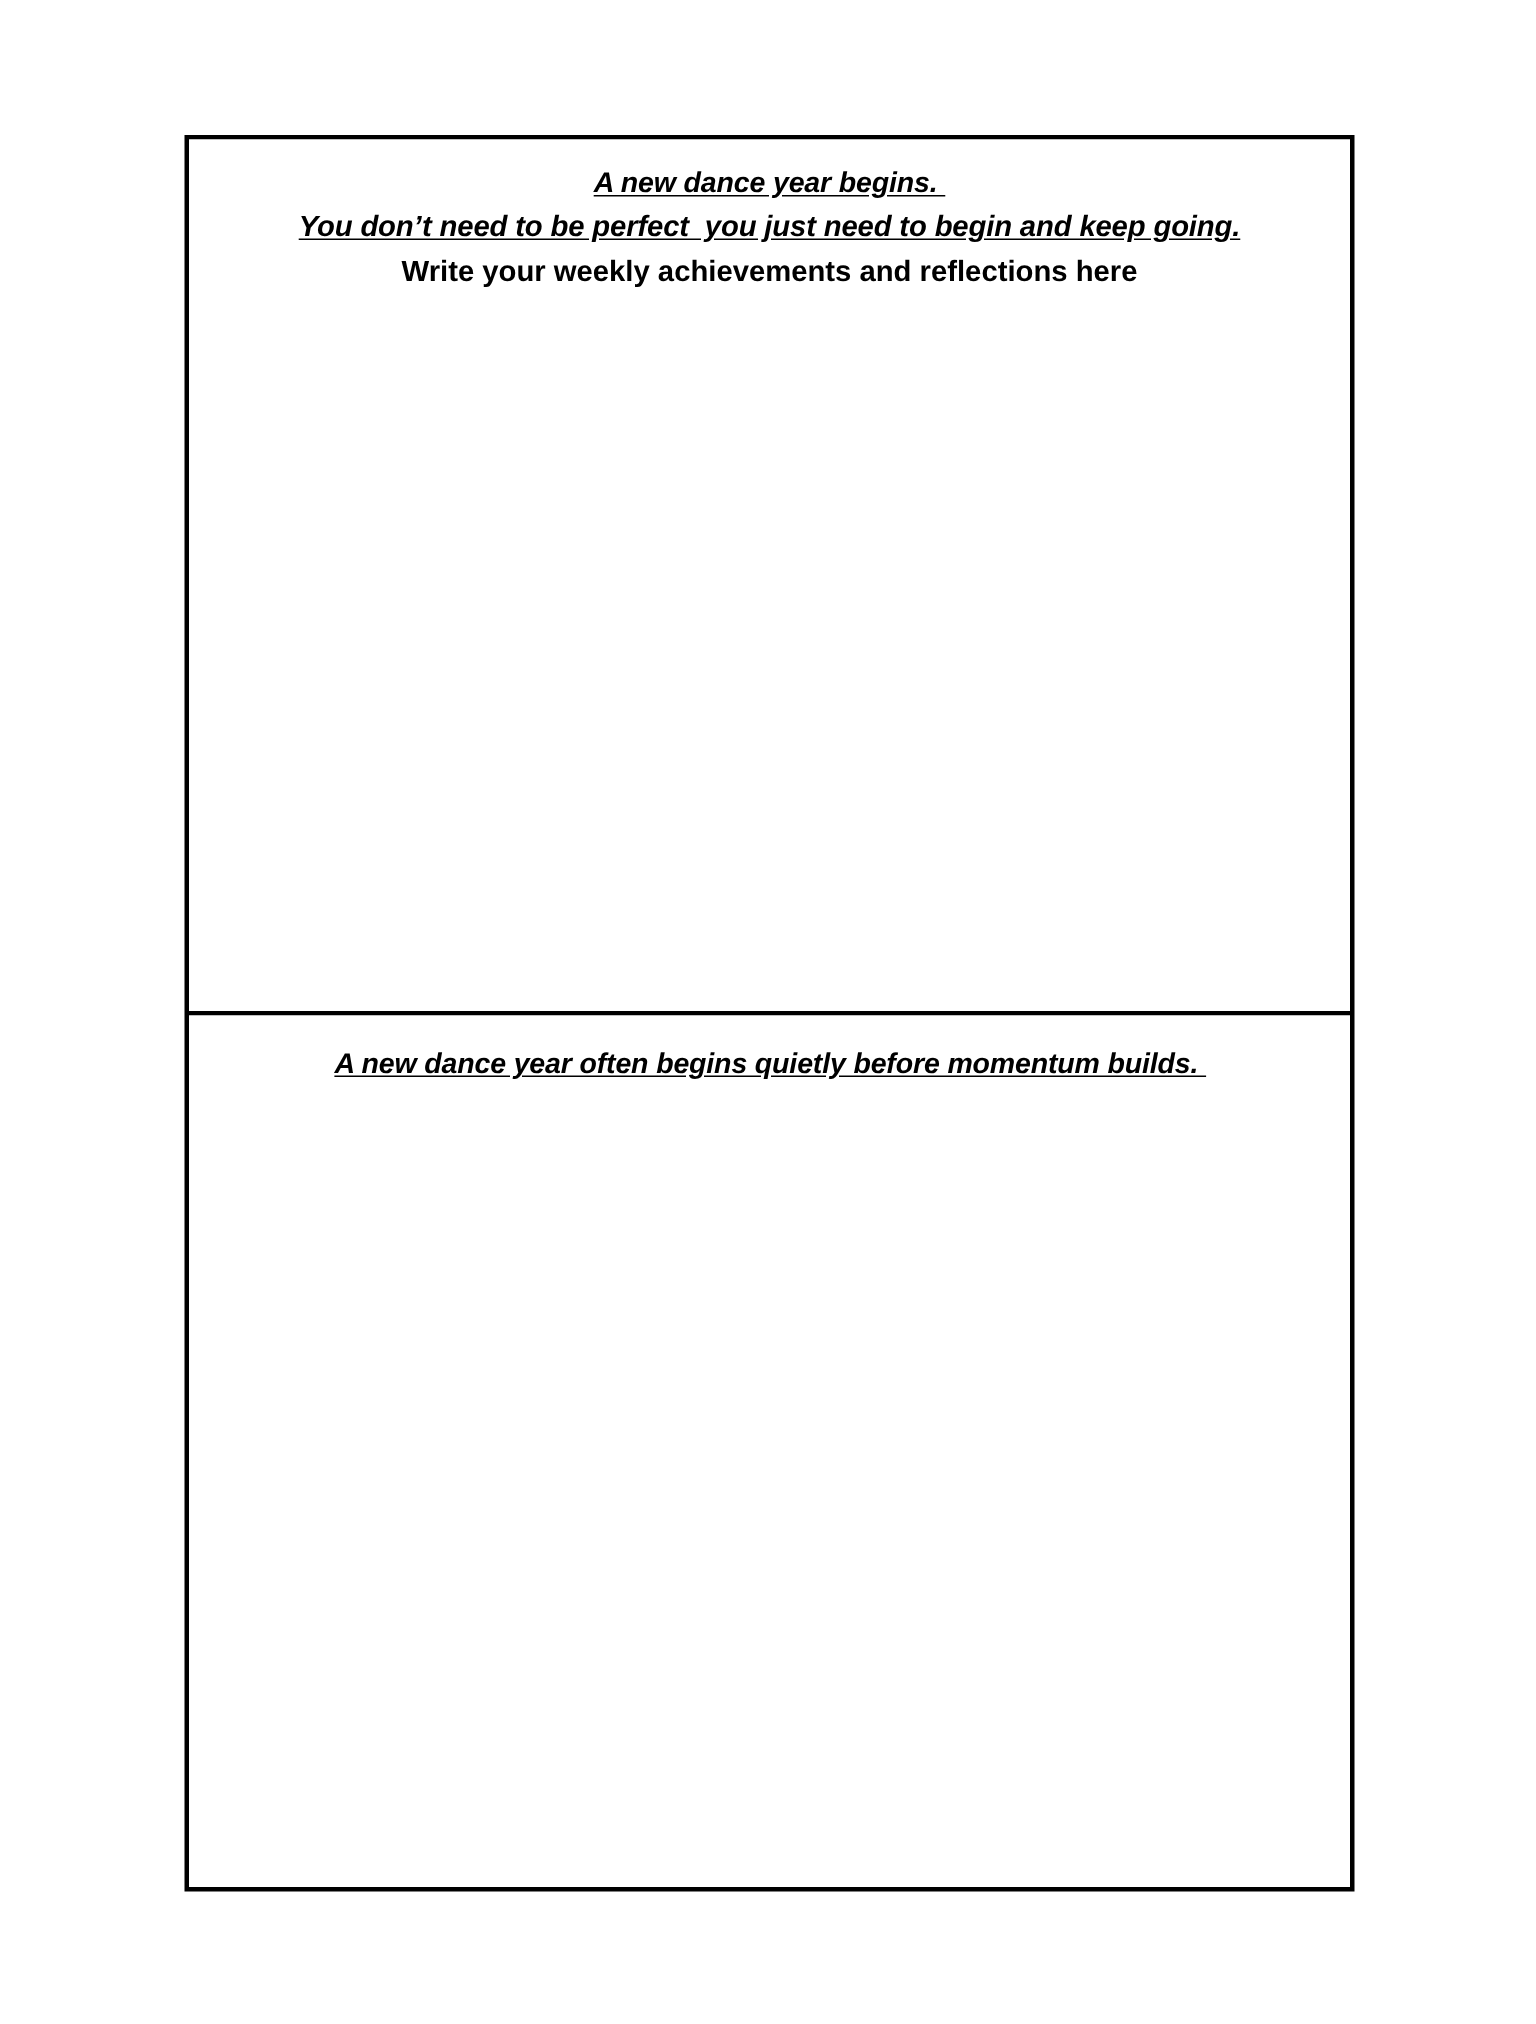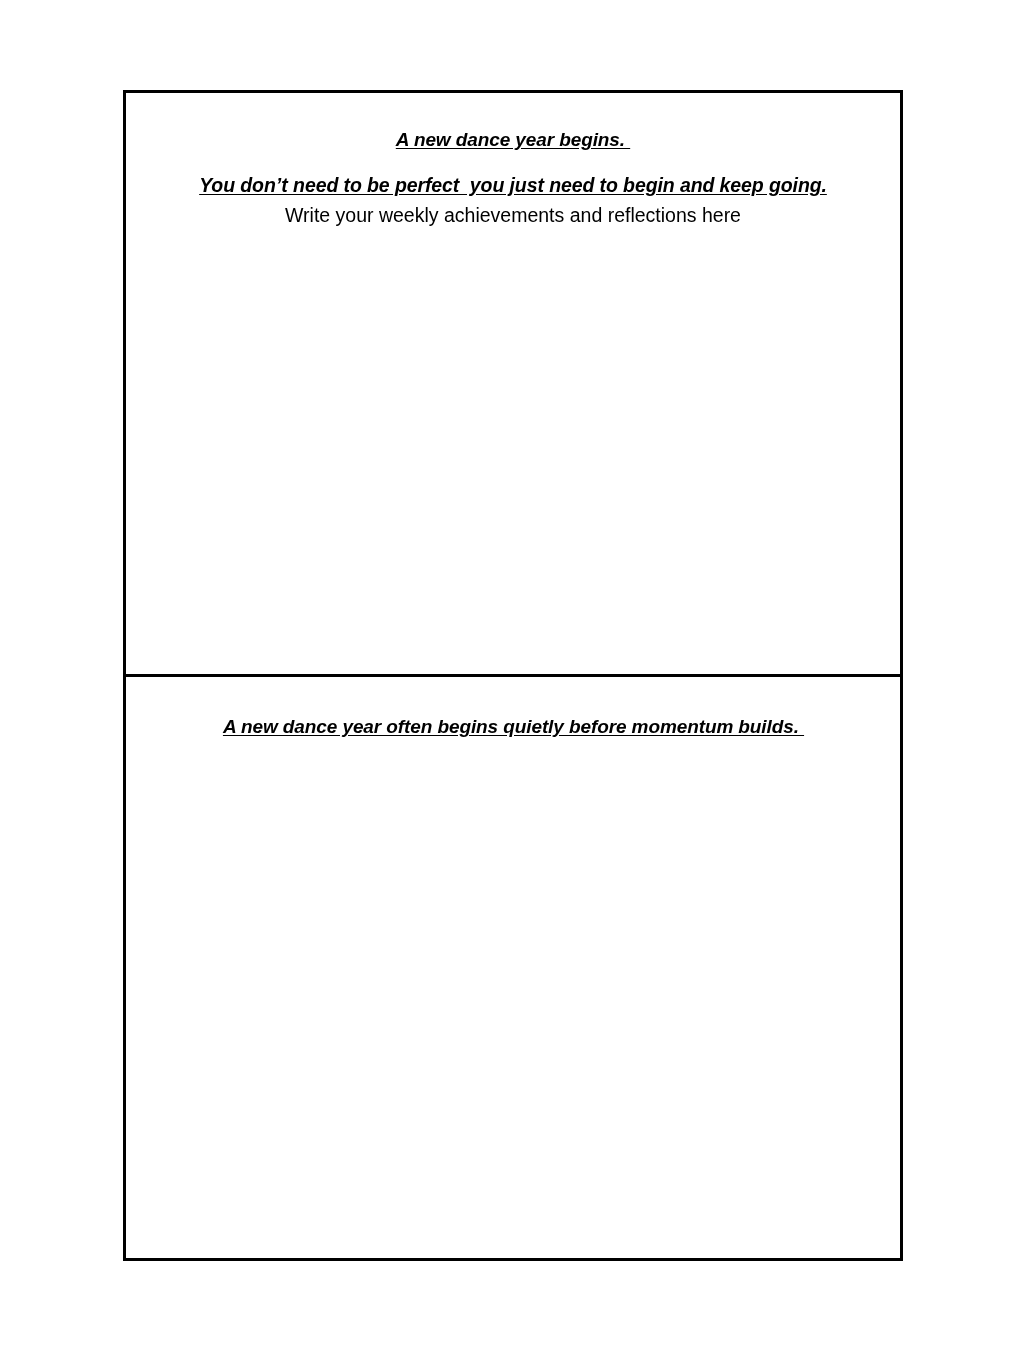--- a/index.html
+++ b/index.html
@@ -65,34 +65,33 @@
   }
 
   
   .line-heading {
     font-weight: bold;
     font-style: italic;
     text-decoration: underline;
     text-underline-offset: 2px;
     font-size: 19.5px;
     letter-spacing: -0.1px;
-    margin-top: 17px;
   }
 
   
   .line-emphasis {
     font-weight: bold;
     font-style: italic;
     font-size: 19.5px;
     letter-spacing: -0.1px;
   }
 
   
   .line-plain {
-    font-weight: normal;
+    font-weight: bold;
     font-style: normal;
     text-decoration: none;
     font-size: 19.5px;
   }
 
   .cell-achievements .line-1 { font-size: 19px; }
   .cell-achievements .line-2 { font-size: 19.5px; text-decoration: underline; }
   .cell-achievements .line-3 { font-size: 19.5px; line-height: 1.6; }
 
   .cell-teacher .line-1 { font-size: 19px; }

